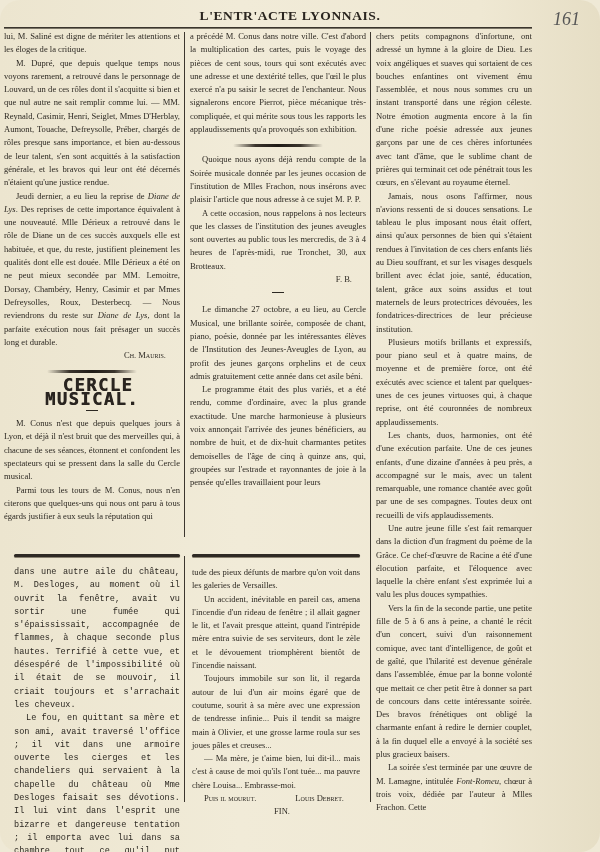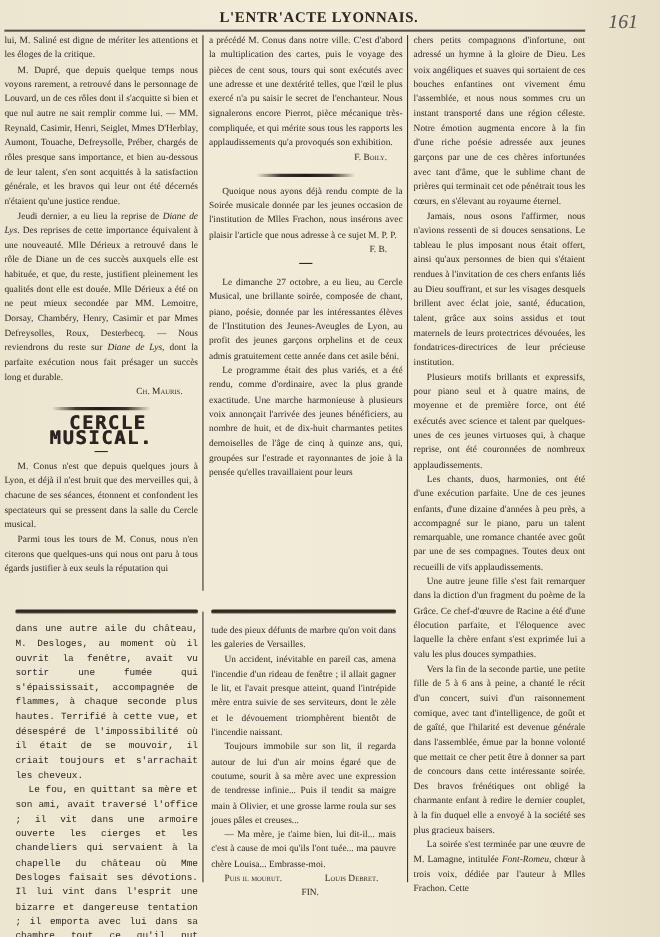--- a/index.html
+++ b/index.html
@@ -6,20 +6,21 @@
   body {
     width: 600px; height: 852px; overflow: hidden;
     background: #efe9d6;
     font-family: "DejaVu Serif", "Liberation Serif", serif;
     color: #2a2620;
     position: relative;
   }
   .page {
     position: absolute; left: 0; top: 0; width: 600px; height: 852px;
     background: linear-gradient(90deg, #ece5cf 0%, #f1ebd8 40%, #efe8d3 80%, #e6dec5 100%);
+    border-radius: 20px;
   }
   .masthead {
     position: absolute; top: 8px; left: 0; width: 580px; text-align: center;
     font-family: "Liberation Serif", serif; font-weight: bold; font-size: 13.5px;
     letter-spacing: 0.6px; color: #2b2620;
   }
   .folio {
     position: absolute; top: 9px; left: 553px;
     font-family: "Liberation Serif", serif; font-style: italic; font-size: 18px; color: #555;
   }
@@ -80,37 +81,37 @@
     <p class="sig">Ch. Mauris.</p>
     <div class="ornament"></div>
     <p class="section-title">CERCLE MUSICAL.</p>
     <div class="dash"></div>
     <p>M. Conus n'est que depuis quelques jours à Lyon, et déjà il n'est bruit que des merveilles qui, à chacune de ses séances, étonnent et confondent les spectateurs qui se pressent dans la salle du Cercle musical.</p>
     <p>Parmi tous les tours de M. Conus, nous n'en citerons que quelques-uns qui nous ont paru à tous égards justifier à eux seuls la réputation qui</p>
   </div>
 
   <div class="col c2" style="top:30px;">
     <p class="noindent">a précédé M. Conus dans notre ville. C'est d'abord la multiplication des cartes, puis le voyage des pièces de cent sous, tours qui sont exécutés avec une adresse et une dextérité telles, que l'œil le plus exercé n'a pu saisir le secret de l'enchanteur. Nous signalerons encore Pierrot, pièce mécanique très-compliquée, et qui mérite sous tous les rapports les applaudissements qu'a provoqués son exhibition.</p>
-    <p class="sig">F. Boily.</p>
     <div class="ornament"></div>
     <p>Quoique nous ayons déjà rendu compte de la Soirée musicale donnée par les jeunes occasion de l'institution de Mlles Frachon, nous insérons avec plaisir l'article que nous adresse à ce sujet M. P. P.</p>
+    <p>A cette occasion, nous rappelons à nos lecteurs que les classes de l'institution des jeunes aveugles sont ouvertes au public tous les mercredis, de 3 à 4 heures de l'après-midi, rue Tronchet, 30, aux Brotteaux.</p>
     <p class="sig">F. B.</p>
     <div class="dash" style="margin:6px auto 10px;"></div>
     <p>Le dimanche 27 octobre, a eu lieu, au Cercle Musical, une brillante soirée, composée de chant, piano, poésie, donnée par les intéressantes élèves de l'Institution des Jeunes-Aveugles de Lyon, au profit des jeunes garçons orphelins et de ceux admis gratuitement cette année dans cet asile béni.</p>
     <p>Le programme était des plus variés, et a été rendu, comme d'ordinaire, avec la plus grande exactitude. Une marche harmonieuse à plusieurs voix annonçait l'arrivée des jeunes bénéficiers, au nombre de huit, et de dix-huit charmantes petites demoiselles de l'âge de cinq à quinze ans, qui, groupées sur l'estrade et rayonnantes de joie à la pensée qu'elles travaillaient pour leurs</p>
   </div>
 
   <div class="hrule-thick" style="left:14px; top:554px; width:166px;"></div>
   <div class="hrule-thick" style="left:192px; top:554px; width:168px;"></div>
 
   <div class="col c3" style="top:30px;">
     <p class="noindent">chers petits compagnons d'infortune, ont adressé un hymne à la gloire de Dieu. Les voix angéliques et suaves qui sortaient de ces bouches enfantines ont vivement ému l'assemblée, et nous nous sommes cru un instant transporté dans une région céleste. Notre émotion augmenta encore à la fin d'une riche poésie adressée aux jeunes garçons par une de ces chères infortunées avec tant d'âme, que le sublime chant de prières qui terminait cet ode pénétrait tous les cœurs, en s'élevant au royaume éternel.</p>
     <p>Jamais, nous osons l'affirmer, nous n'avions ressenti de si douces sensations. Le tableau le plus imposant nous était offert, ainsi qu'aux personnes de bien qui s'étaient rendues à l'invitation de ces chers enfants liés au Dieu souffrant, et sur les visages desquels brillent avec éclat joie, santé, éducation, talent, grâce aux soins assidus et tout maternels de leurs protectrices dévouées, les fondatrices-directrices de leur précieuse institution.</p>
     <p>Plusieurs motifs brillants et expressifs, pour piano seul et à quatre mains, de moyenne et de première force, ont été exécutés avec science et talent par quelques-unes de ces jeunes virtuoses qui, à chaque reprise, ont été couronnées de nombreux applaudissements.</p>
-    <p>Les chants, duos, harmonies, ont été d'une exécution parfaite. Une de ces jeunes enfants, d'une dizaine d'années à peu près, a accompagné sur le piano, paru un talent remarquable, une romance chantée avec goût par une de ses compagnes. Toutes deux ont recueilli de vifs applaudissements.</p>
+    <p>Les chants, duos, harmonies, ont été d'une exécution parfaite. Une de ces jeunes enfants, d'une dizaine d'années à peu près, a accompagné sur le mais, avec un talent remarquable, une romance chantée avec goût par une de ses compagnes. Toutes deux ont recueilli de vifs applaudissements.</p>
     <p>Une autre jeune fille s'est fait remarquer dans la diction d'un fragment du poème de la Grâce. Ce chef-d'œuvre de Racine a été d'une élocution parfaite, et l'éloquence avec laquelle la chère enfant s'est exprimée lui a valu les plus douces sympathies.</p>
     <p>Vers la fin de la seconde partie, une petite fille de 5 à 6 ans à peine, a chanté le récit d'un concert, suivi d'un raisonnement comique, avec tant d'intelligence, de goût et de gaîté, que l'hilarité est devenue générale dans l'assemblée, émue par la bonne volonté que mettait ce cher petit être à donner sa part de concours dans cette intéressante soirée. Des bravos frénétiques ont obligé la charmante enfant à redire le dernier couplet, à la fin duquel elle a envoyé à la société ses plus gracieux baisers.</p>
     <p><span>La soirée s'est terminée par une œuvre de M. Lamagne, intitulée </span><em>Font-Romeu</em><span>, chœur à trois voix, dédiée par l'auteur à Mlles Frachon. Cette</span></p>
   </div>
 
   <div class="col c1" style="top:566px; left:14px; width:166px;font-family:Liberation Mono, monospace;">
     <p class="noindent">dans une autre aile du château, M. Desloges, au moment où il ouvrit la fenêtre, avait vu sortir une fumée qui s'épaississait, accompagnée de flammes, à chaque seconde plus hautes. Terrifié à cette vue, et désespéré de l'impossibilité où il était de se mouvoir, il criait toujours et s'arrachait les cheveux.</p>
     <p>Le fou, en quittant sa mère et son ami, avait traversé l'office ; il vit dans une armoire ouverte les cierges et les chandeliers qui servaient à la chapelle du château où Mme Desloges faisait ses dévotions. Il lui vint dans l'esprit une bizarre et dangereuse tentation ; il emporta avec lui dans sa chambre tout ce qu'il put prendre de ces cierges, les disposa autour de son lit, comme on fait dans les enterrements, autour d'un cercueil ; puis il se coucha sur le dos, les mains jointes, dans l'atti-</p>
   </div>
 

